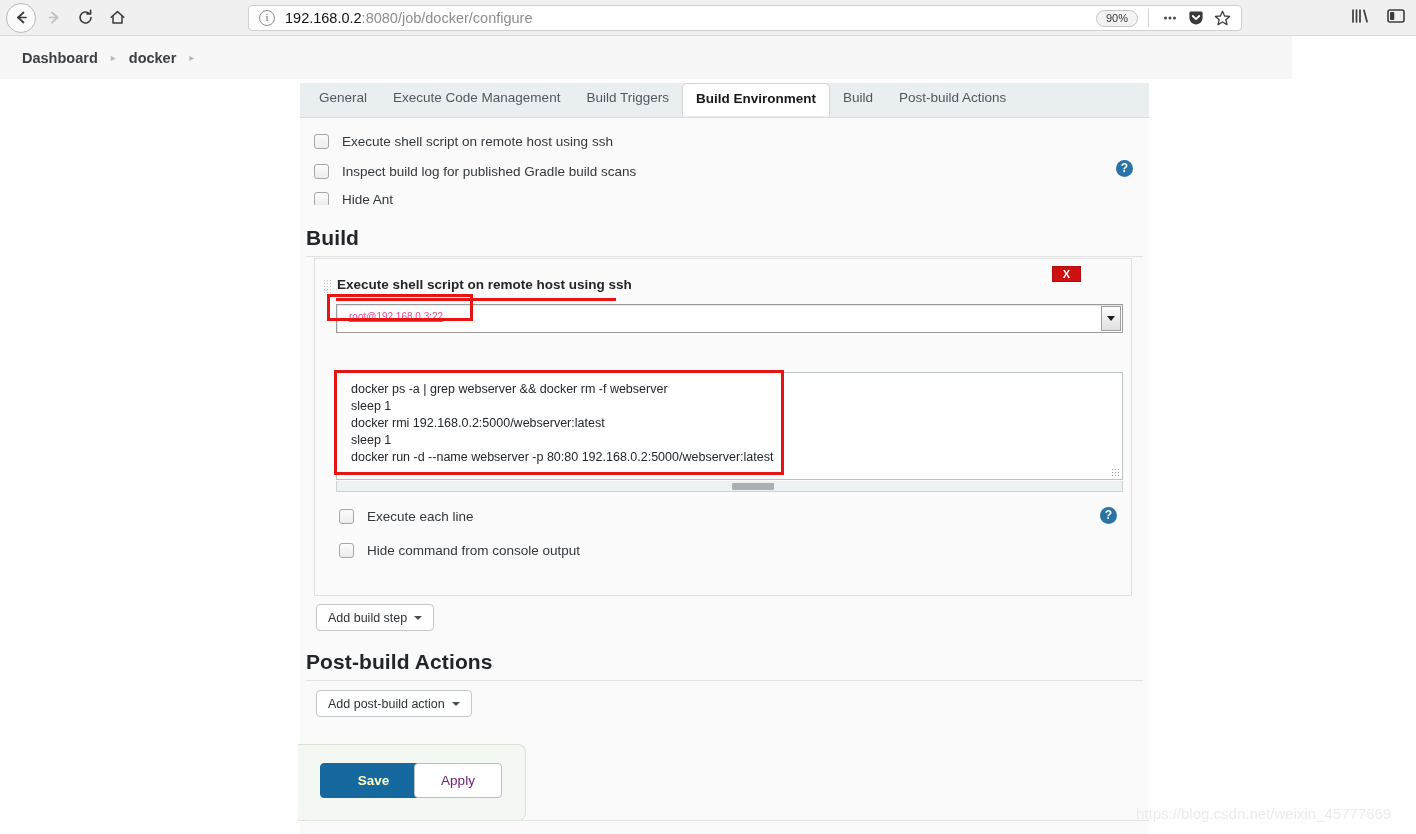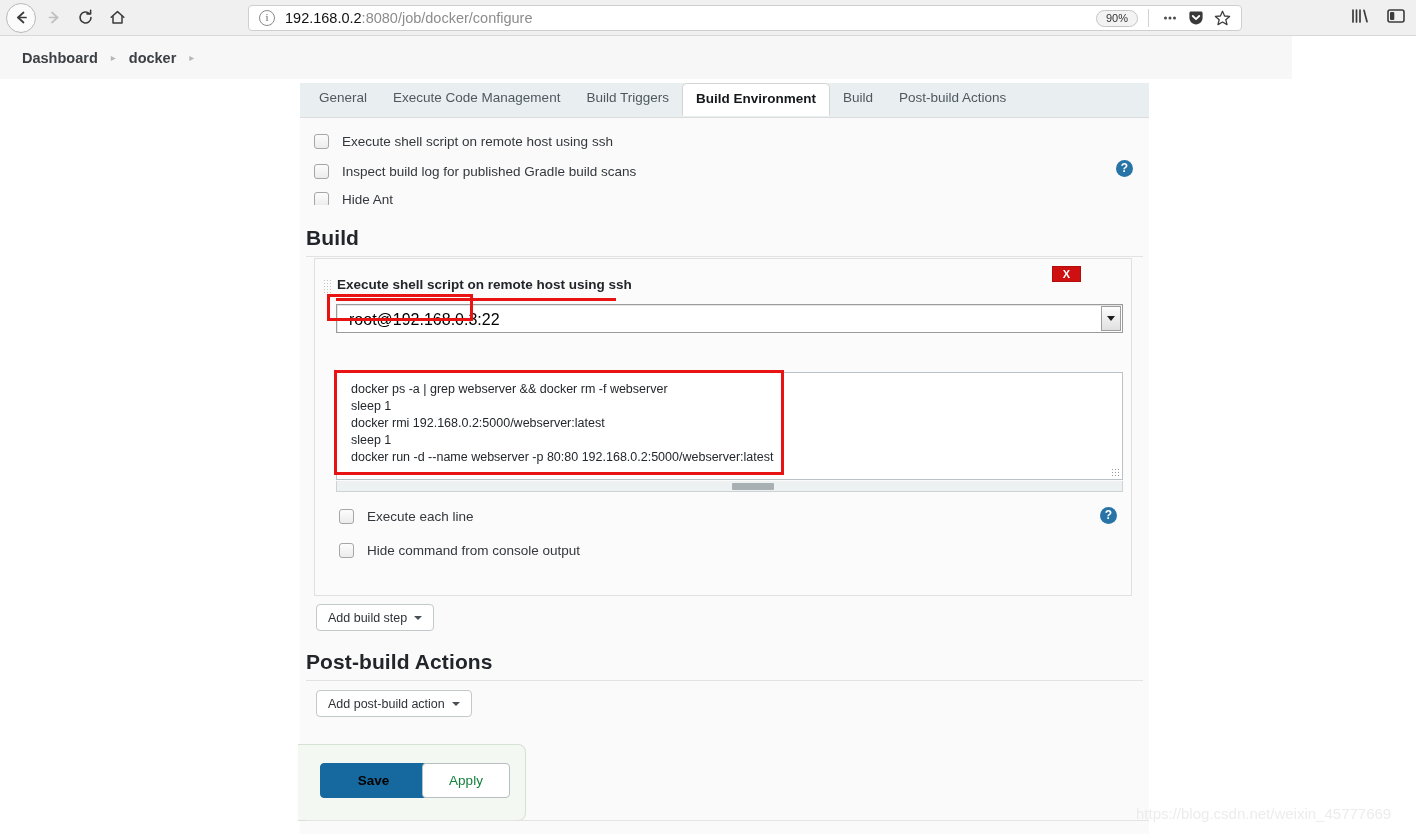--- a/index.html
+++ b/index.html
@@ -194,21 +194,21 @@
   
   #ssh-select {
     position: absolute; left: 21px; top: 45px;
     width: 787px; height: 29px;
     background: #ffffff;
     border: 1px solid #9a9a9a;
     box-shadow: inset 1px 1px 0 #e6e6e6;
   }
   #ssh-select-value {
     position: absolute; left: 12px; top: 6px;
-    font-size: 16px; color: #000000; white-space: nowrap;
+    font-size: 10px; color: #ec4899; white-space: nowrap; text-decoration: underline;
   }
   #ssh-select-arrow {
     position: absolute; right: 1px; top: 1px;
     width: 20px; height: 25px;
     background: linear-gradient(#fdfdfd, #e0e0e0);
     border: 1px solid #9e9e9e;
     display: flex; align-items: center; justify-content: center;
   }
   #ssh-select-arrow i {
     width: 0; height: 0;
@@ -278,29 +278,29 @@
     position: absolute; left: 298px; top: 744px;
     width: 228px; height: 77px;
     background: #f4f8f2;
     border: 1px solid #d6e2d2;
     border-radius: 0 8px 8px 0;
     border-left: none;
   }
   #save-btn {
     position: absolute; left: 22px; top: 18px;
     width: 107px; height: 35px;
-    background: #15699e; color: #000000;
+    background: #15699e; color: #fef9c3;
     border: 1px solid #15699e; border-radius: 4px;
     font-size: 13.5px; font-weight: bold;
     display: flex; align-items: center; justify-content: center;
   }
   #apply-btn {
-    position: absolute; left: 124px; top: 18px;
+    position: absolute; left: 116px; top: 18px;
     width: 88px; height: 35px;
-    background: #ffffff; color: #15803d;
+    background: #ffffff; color: #701a75;
     border: 1px solid #b9bec2; border-radius: 4px;
     font-size: 13.5px;
     display: flex; align-items: center; justify-content: center;
   }
 
   #watermark {
     position: absolute; left: 1136px; top: 805px;
     font-size: 15px; color: #ececec;
     white-space: nowrap;
   }

